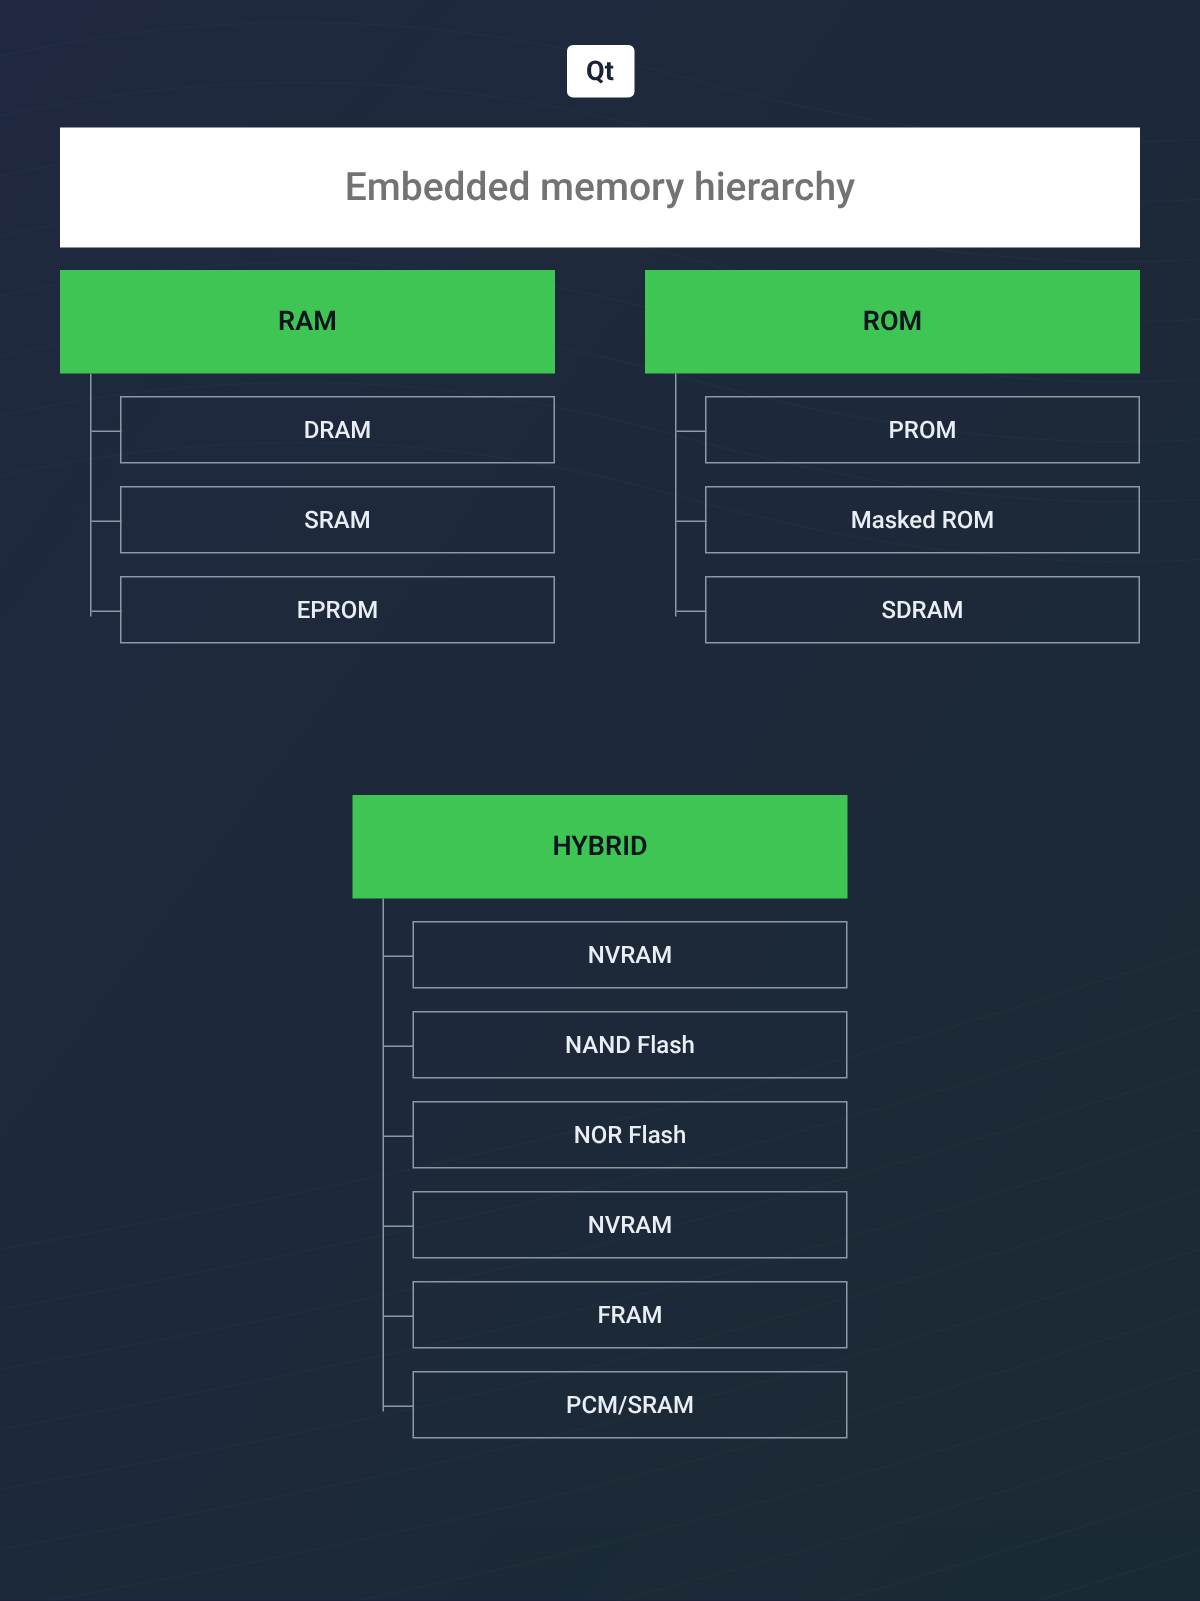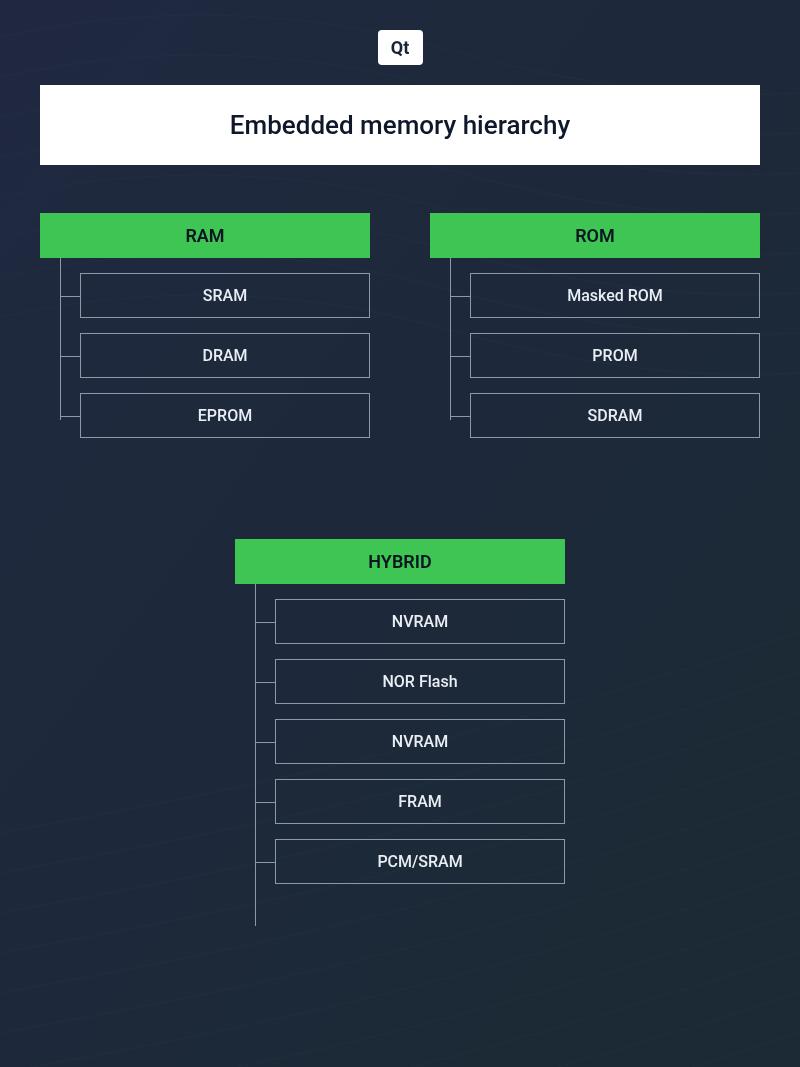--- a/index.html
+++ b/index.html
@@ -38,45 +38,45 @@
     display: flex;
     align-items: center;
     justify-content: center;
     font-weight: bold;
     font-size: 18px;
     color: #1a2238;
   }
   
   .title-box {
     background: white;
-    color: #0f172a;
+    color: #737373;
     text-align: center;
     padding: 25px;
-    margin: 0 auto 48px;
+    margin: 0 auto 15px;
     font-size: 26px;
     font-weight: 500;
     max-width: 720px;
   }
   
   .row1 {
     display: flex;
     justify-content: space-between;
     gap: 60px;
     margin-bottom: 50px;
   }
   
   .column {
     flex: 1;
   }
   
   .category-header {
     background: #3ec553;
     color: #0a1520;
     text-align: center;
-    padding: 12px;
+    padding: 24px;
     font-size: 18px;
     font-weight: 600;
     margin-bottom: 15px;
   }
   
   .items-container {
     position: relative;
     padding-left: 40px;
   }
   
@@ -161,44 +161,45 @@
   <div class="logo">Qt</div>
 
   <div class="title-box">Embedded memory hierarchy</div>
 
   <div class="row1">
 
     <div class="column">
       <div class="category-header">RAM</div>
       <div class="items-container">
         <div class="tree-line" style="height:162px;"></div>
+        <div class="item-box">DRAM</div>
         <div class="item-box">SRAM</div>
-        <div class="item-box">DRAM</div>
         <div class="item-box">EPROM</div>
       </div>
     </div>
 
     <div class="column">
       <div class="category-header">ROM</div>
       <div class="items-container">
         <div class="tree-line" style="height:162px;"></div>
+        <div class="item-box">PROM</div>
         <div class="item-box">Masked ROM</div>
-        <div class="item-box">PROM</div>
         <div class="item-box">SDRAM</div>
       </div>
     </div>
 
   </div>
 
   <div class="row2">
     <div class="column-hybrid">
       <div class="category-header">HYBRID</div>
       <div class="items-container">
         <div class="tree-line" style="height:342px;"></div>
         <div class="item-box">NVRAM</div>
+        <div class="item-box">NAND Flash</div>
         <div class="item-box">NOR Flash</div>
         <div class="item-box">NVRAM</div>
         <div class="item-box">FRAM</div>
         <div class="item-box">PCM/SRAM</div>
       </div>
     </div>
   </div>
 
 </div>
 

